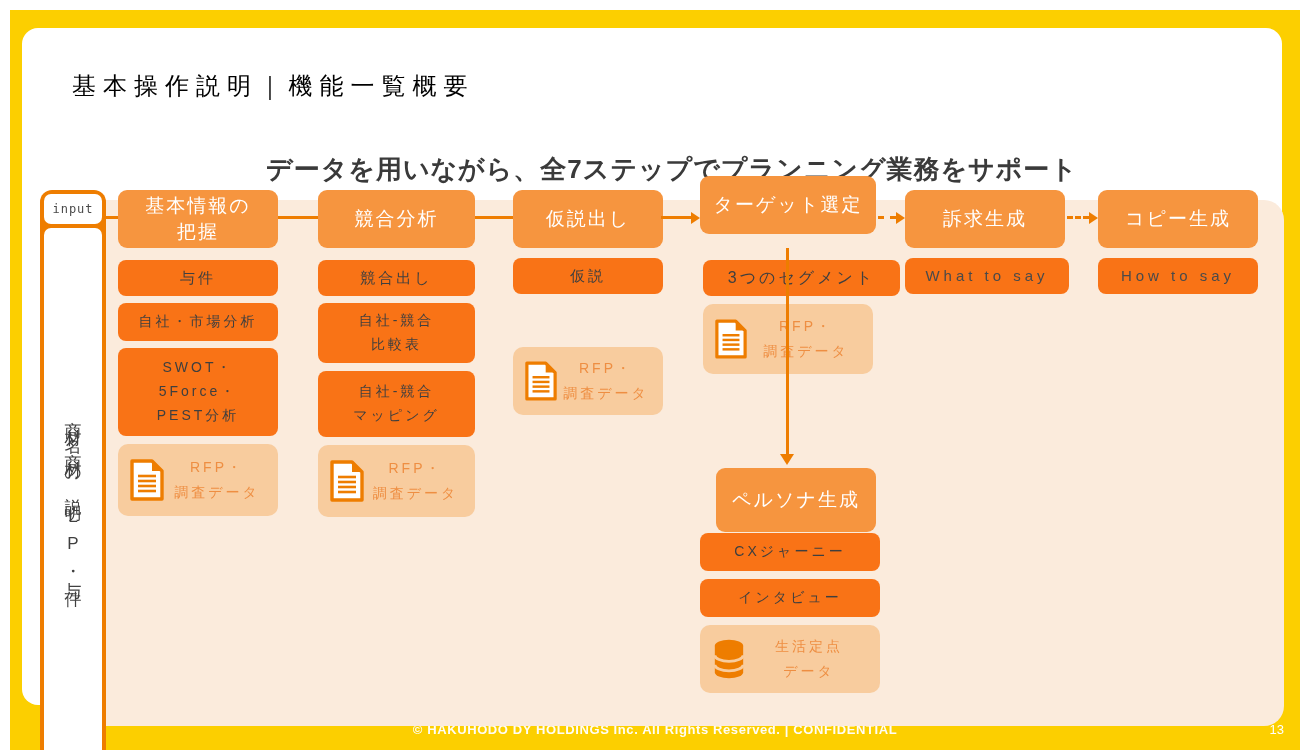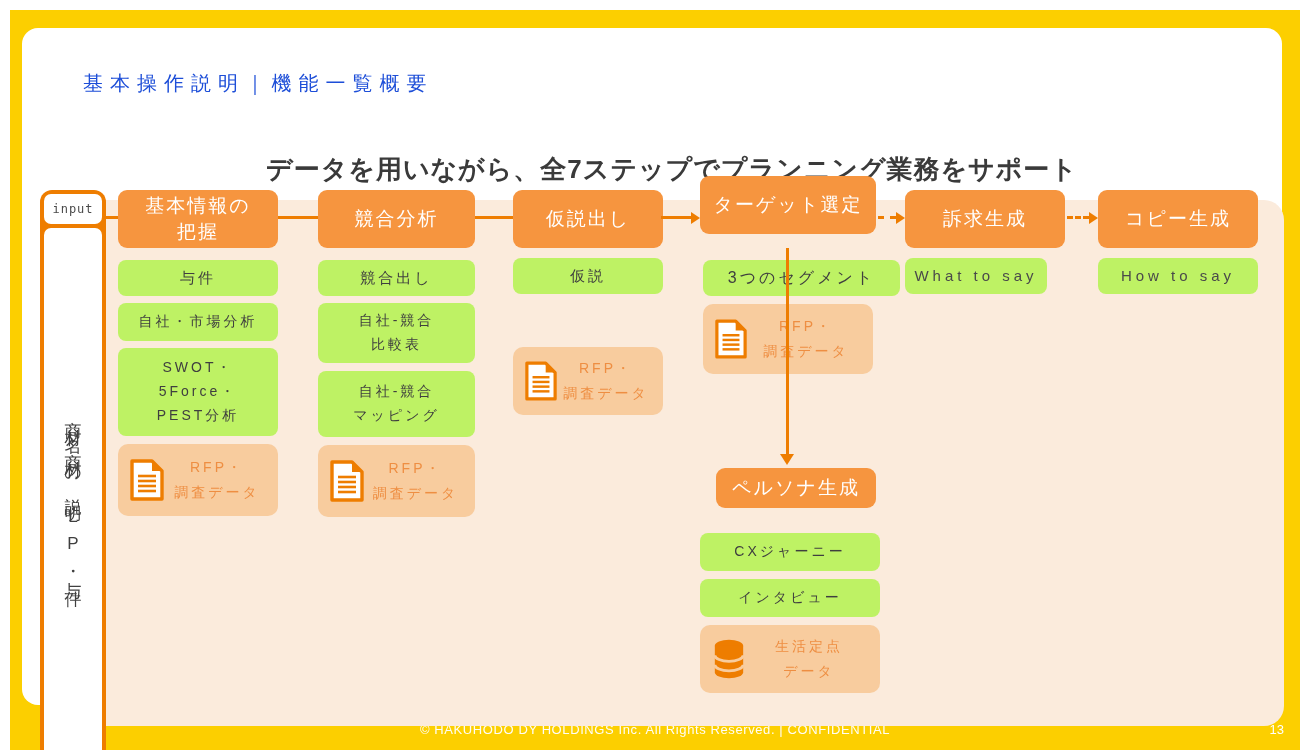--- a/index.html
+++ b/index.html
@@ -13,24 +13,24 @@
   }
   *{margin:0;padding:0;box-sizing:border-box;}
   html,body{width:1300px;height:750px;}
   body{
     position:relative;background:#fff;overflow:hidden;
     font-family:"Liberation Sans","DejaVu Sans",sans-serif;color:var(--ink);
   }
   .page{position:absolute;inset:0;}
   .frame{position:absolute;left:10px;top:10px;right:0;bottom:0;background:var(--yellow);}
   .footer{position:absolute;left:0;right:0;bottom:13px;text-align:center;
-          color:rgba(255,255,255,.96);font-size:13px;letter-spacing:.6px;}
+          color:rgba(255,255,255,.96);font-size:13px;letter-spacing:.6px;font-weight:bold;}
   .page-num{position:absolute;right:16px;bottom:13px;color:#fff;font-size:13px;}
   .card{position:absolute;left:22px;top:28px;width:1260px;height:677px;background:#fff;border-radius:16px;}
-  .title{position:absolute;left:61px;top:42px;font-size:20px;color:#1d4ed8;letter-spacing:7px;}
+  .title{position:absolute;left:50px;top:42px;font-size:24px;color:#000000;letter-spacing:7px;}
   .subtitle{position:absolute;left:0;top:124px;width:1300px;text-align:center;
             font-size:26px;font-weight:bold;color:#3A3A3A;letter-spacing:1px;}
   .panel{position:absolute;left:35px;top:172px;width:1227px;height:526px;background:var(--peach);border-radius:20px;}
 
   
   .input-group{position:absolute;left:40px;top:190px;width:66px;height:579px;
                background:var(--line);border-radius:12px;padding:4px;
                display:flex;flex-direction:column;gap:4px;}
   .input-label{background:#fff;border-radius:7px;height:30px;flex:0 0 auto;
                display:flex;align-items:center;justify-content:center;
@@ -43,36 +43,36 @@
   
   .step{position:absolute;height:58px;background:var(--orange);border-radius:9px;
         color:#fff;display:flex;align-items:center;justify-content:center;
         font-size:19px;letter-spacing:2px;text-align:center;white-space:pre-line;line-height:1.35;}
   #step1{left:118px;top:190px;width:160px;}
   #step2{left:318px;top:190px;width:157px;}
   #step3{left:513px;top:190px;width:150px;}
   #step4{left:700px;top:176px;width:176px;}
   #step5{left:905px;top:190px;width:160px;}
   #step6{left:1098px;top:190px;width:160px;text-align:center;}
-  #persona-step{left:716px;top:468px;width:160px;height:40px;}
-
-  
-  .item{position:absolute;background:#bef264;border-radius:8px;color:var(--ink);
+  #persona-step{left:716px;top:468px;width:160px;height:64px;}
+
+  
+  .item{position:absolute;background:#f97316;border-radius:8px;color:var(--ink);
         display:flex;align-items:center;justify-content:center;font-size:15px;
         letter-spacing:3px;text-align:center;white-space:pre-line;line-height:1.7;}
   #c1-i0{left:118px;top:260px;width:160px;height:36px;}
   #c1-i1{left:118px;top:303px;width:160px;height:38px;font-size:14px;}
   #c1-i2{left:118px;top:348px;width:160px;height:88px;font-size:14px;}
   #c2-i0{left:318px;top:260px;width:157px;height:36px;}
   #c2-i1{left:318px;top:303px;width:157px;height:60px;font-size:14px;}
   #c2-i2{left:318px;top:371px;width:157px;height:66px;font-size:14px;}
   #c3-i0{left:513px;top:258px;width:150px;height:36px;}
   #c3-i1{left:513px;top:301px;width:150px;height:38px;font-size:13.5px;}
   #c4-i0{left:703px;top:260px;width:197px;height:36px;font-size:16px;}
-  #c5-i0{left:905px;top:258px;width:142px;height:36px;letter-spacing:4px;color:#4a4a4a;}
+  #c5-i0{left:905px;top:258px;width:164px;height:36px;letter-spacing:4px;color:#4a4a4a;}
   #c6-i0{left:1098px;top:258px;width:160px;height:36px;letter-spacing:4px;color:#4a4a4a;}
   #p-i0{left:700px;top:533px;width:180px;height:38px;font-size:14px;}
   #p-i1{left:700px;top:579px;width:180px;height:38px;font-size:14px;}
 
   
   .badge{position:absolute;background:var(--badge);border-radius:10px;
          display:flex;align-items:center;padding:0 8px 0 12px;}
   .badge-text{flex:1;text-align:center;color:var(--badge-text);font-size:14px;
               letter-spacing:3px;white-space:pre-line;line-height:1.8;}
   #c1-badge{left:118px;top:444px;width:160px;height:72px;}

